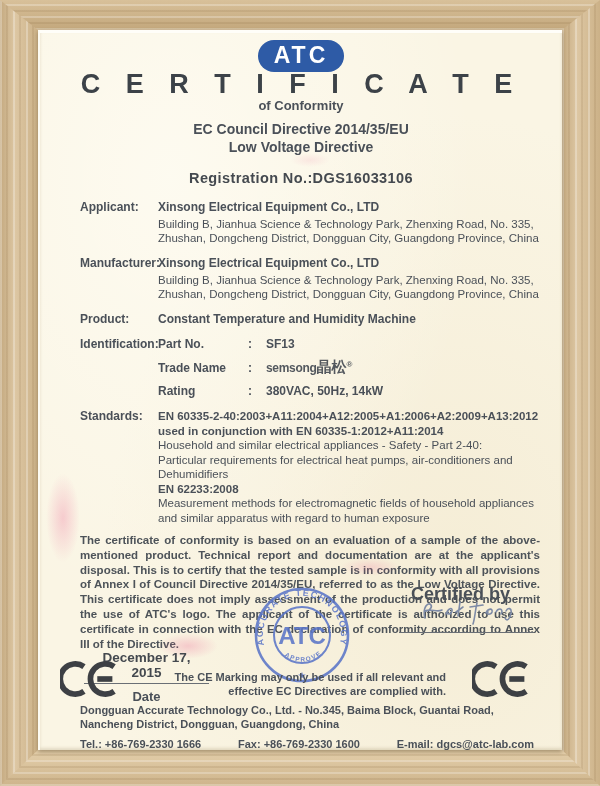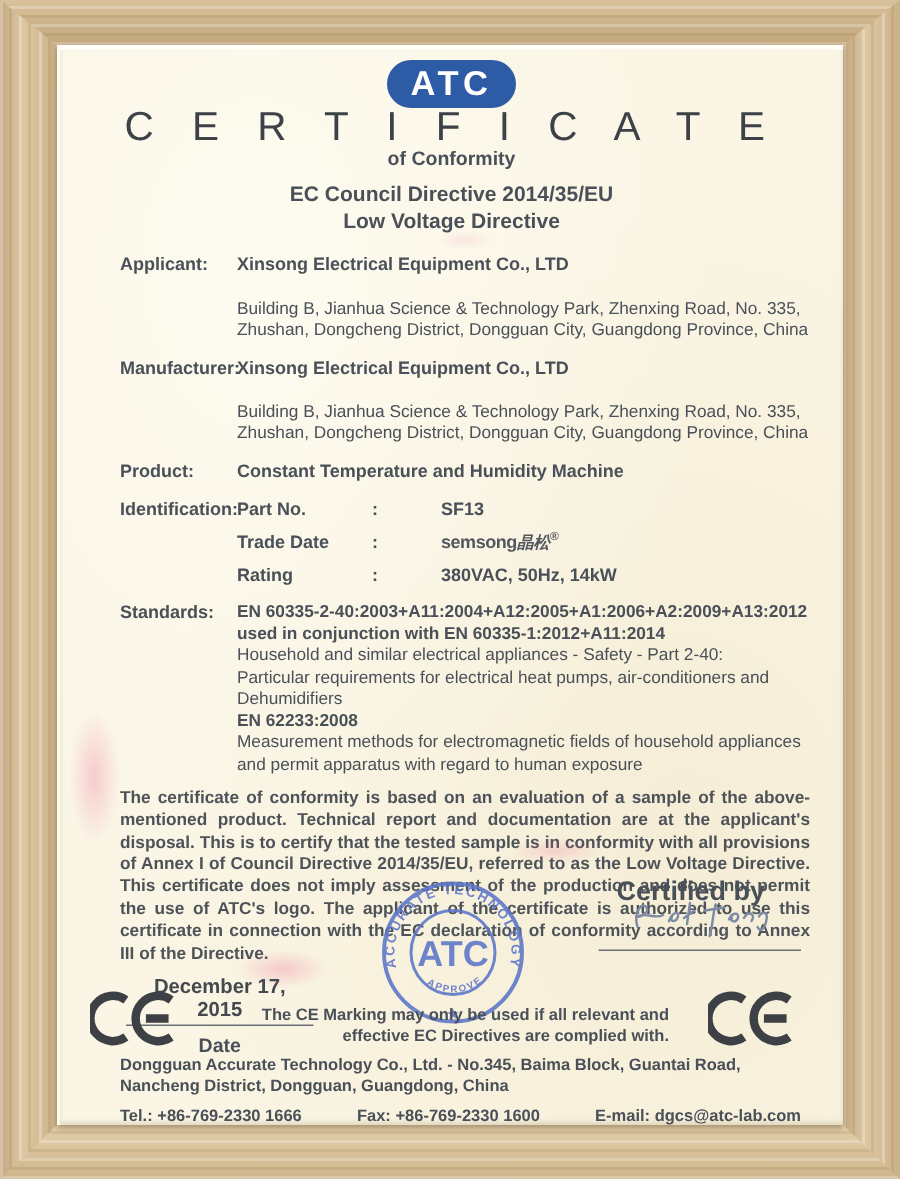--- a/index.html
+++ b/index.html
@@ -48,39 +48,39 @@
   }
   .smudge{position:absolute;pointer-events:none;}
   
   .hdr{text-align:center;padding-top:7px;}
   .logo-pill{
     display:inline-block;background:#2e5ba6;color:#ffffff;
     border-radius:17px;padding:2px 16px 4px 16px;
     font-size:23px;font-weight:bold;letter-spacing:3px;line-height:26px;
   }
   .cert-title{
-    font-size:27px;font-weight:normal;letter-spacing:9px;color:#3c4248;
+    font-size:27px;font-weight:bold;letter-spacing:9px;color:#3c4248;
     margin-top:-2px;line-height:28px;
   }
   .sub1{font-size:13px;font-weight:bold;}
   .sub2{font-size:14px;font-weight:bold;margin-top:8px;}
   .sub3{font-size:14px;font-weight:bold;margin-top:2px;}
   .reg{font-size:14.5px;font-weight:bold;margin-top:15px;letter-spacing:.4px;color:#44494f;}
   
   .rows{padding:14px 22px 0 40px;}
   .row{display:grid;grid-template-columns:78px 1fr;margin-bottom:11px;}
   .row .lbl{font-size:12px;font-weight:bold;}
   .row .val-name{font-size:12px;font-weight:bold;}
-  .row .val-addr{font-size:11.5px;line-height:14px;margin-top:16px;}
+  .row .val-addr{font-size:11.5px;line-height:14px;margin-top:3px;}
   .ident-grid{display:grid;grid-template-columns:90px 18px 1fr;row-gap:7px;align-items:baseline;}
   .ident-grid .iname{font-size:12px;font-weight:bold;}
   .ident-grid .isep{font-size:12px;font-weight:bold;}
-  .ident-grid .ival{font-size:12px;font-weight:bold;margin-left:28px;}
+  .ident-grid .ival{font-size:12px;font-weight:bold;}
   .brand{font-size:15px;font-weight:bold;letter-spacing:-.3px;color:#53585e;}
-  .brand .cn{font-size:11px;letter-spacing:0;font-style:italic;}
+  .brand .cn{font-size:15px;letter-spacing:0;}
   .brand sup{font-size:8px;}
   .std-line{font-size:11.5px;line-height:14.5px;}
   .std-line.b{font-weight:bold;}
   
   .statement{
     padding:8px 22px 0 40px;font-size:11.5px;font-weight:bold;
     line-height:14.8px;text-align:justify;color:#4d5359;
   }
   
   .certified{position:absolute;top:551px;right:52px;font-size:18px;font-weight:bold;}
@@ -115,20 +115,21 @@
   <div class="smudge" style="left:250px;top:120px;width:40px;height:14px;background:radial-gradient(ellipse,rgba(235,120,160,.14),transparent 70%);"></div>
 
   <div class="hdr">
     <div class="logo-pill">
       <span>ATC</span>
     </div>
     <div class="cert-title">C E R T I F I C A T E</div>
     <div class="sub1">of Conformity</div>
     <div class="sub2">EC Council Directive 2014/35/EU</div>
     <div class="sub3">Low Voltage Directive</div>
+    <div class="reg">Registration No.:DGS16033106</div>
   </div>
 
   <div class="rows">
 
     <div class="row">
       <div class="lbl">Applicant:</div>
       <div>
         <div class="val-name">Xinsong Electrical Equipment Co., LTD</div>
         <div class="val-addr">Building B, Jianhua Science &amp; Technology Park, Zhenxing Road, No. 335, Zhushan, Dongcheng District, Dongguan City, Guangdong Province, China</div>
       </div>
@@ -147,38 +148,38 @@
       <div class="val-name">Constant Temperature and Humidity Machine</div>
     </div>
 
     <div class="row">
       <div class="lbl">Identification:</div>
       <div class="ident-grid">
         <div class="iname">Part No.</div>
         <div class="isep">:</div>
         <div class="ival">SF13</div>
 
-        <div class="iname">Trade Date</div>
+        <div class="iname">Trade Name</div>
         <div class="isep">:</div>
         <div class="ival brand"><span>semsong</span><span class="cn">晶松</span><sup>®</sup></div>
 
         <div class="iname">Rating</div>
         <div class="isep">:</div>
         <div class="ival">380VAC, 50Hz, 14kW</div>
       </div>
     </div>
 
     <div class="row" style="margin-bottom:0;">
       <div class="lbl">Standards:</div>
       <div>
         <div class="std-line b">EN 60335-2-40:2003+A11:2004+A12:2005+A1:2006+A2:2009+A13:2012 used in conjunction with EN 60335-1:2012+A11:2014</div>
         <div class="std-line">Household and similar electrical appliances - Safety - Part 2-40:</div>
         <div class="std-line">Particular requirements for electrical heat pumps, air-conditioners and Dehumidifiers</div>
         <div class="std-line b">EN 62233:2008</div>
-        <div class="std-line">Measurement methods for electromagnetic fields of household appliances and permit apparatus with regard to human exposure</div>
+        <div class="std-line">Measurement methods for electromagnetic fields of household appliances and similar apparatus with regard to human exposure</div>
       </div>
     </div>
   </div>
 
   <div class="statement">The certificate of conformity is based on an evaluation of a sample of the above-mentioned product. Technical report and documentation are at the applicant's disposal. This is to certify that the tested sample is in conformity with all provisions of Annex I of Council Directive 2014/35/EU, referred to as the Low Voltage Directive. This certificate does not imply assessment of the production and does not permit the use of ATC's logo. The applicant of the certificate is authorized to use this certificate in connection with the EC declaration of conformity according to Annex III of the Directive.</div>
 
   <div class="certified">Certified by</div>
   <div class="sig-block">
     <svg width="96" height="28" viewBox="0 0 96 28">
       <g fill="none" stroke="#7d8aa6" stroke-width="1.6" stroke-linecap="round">

